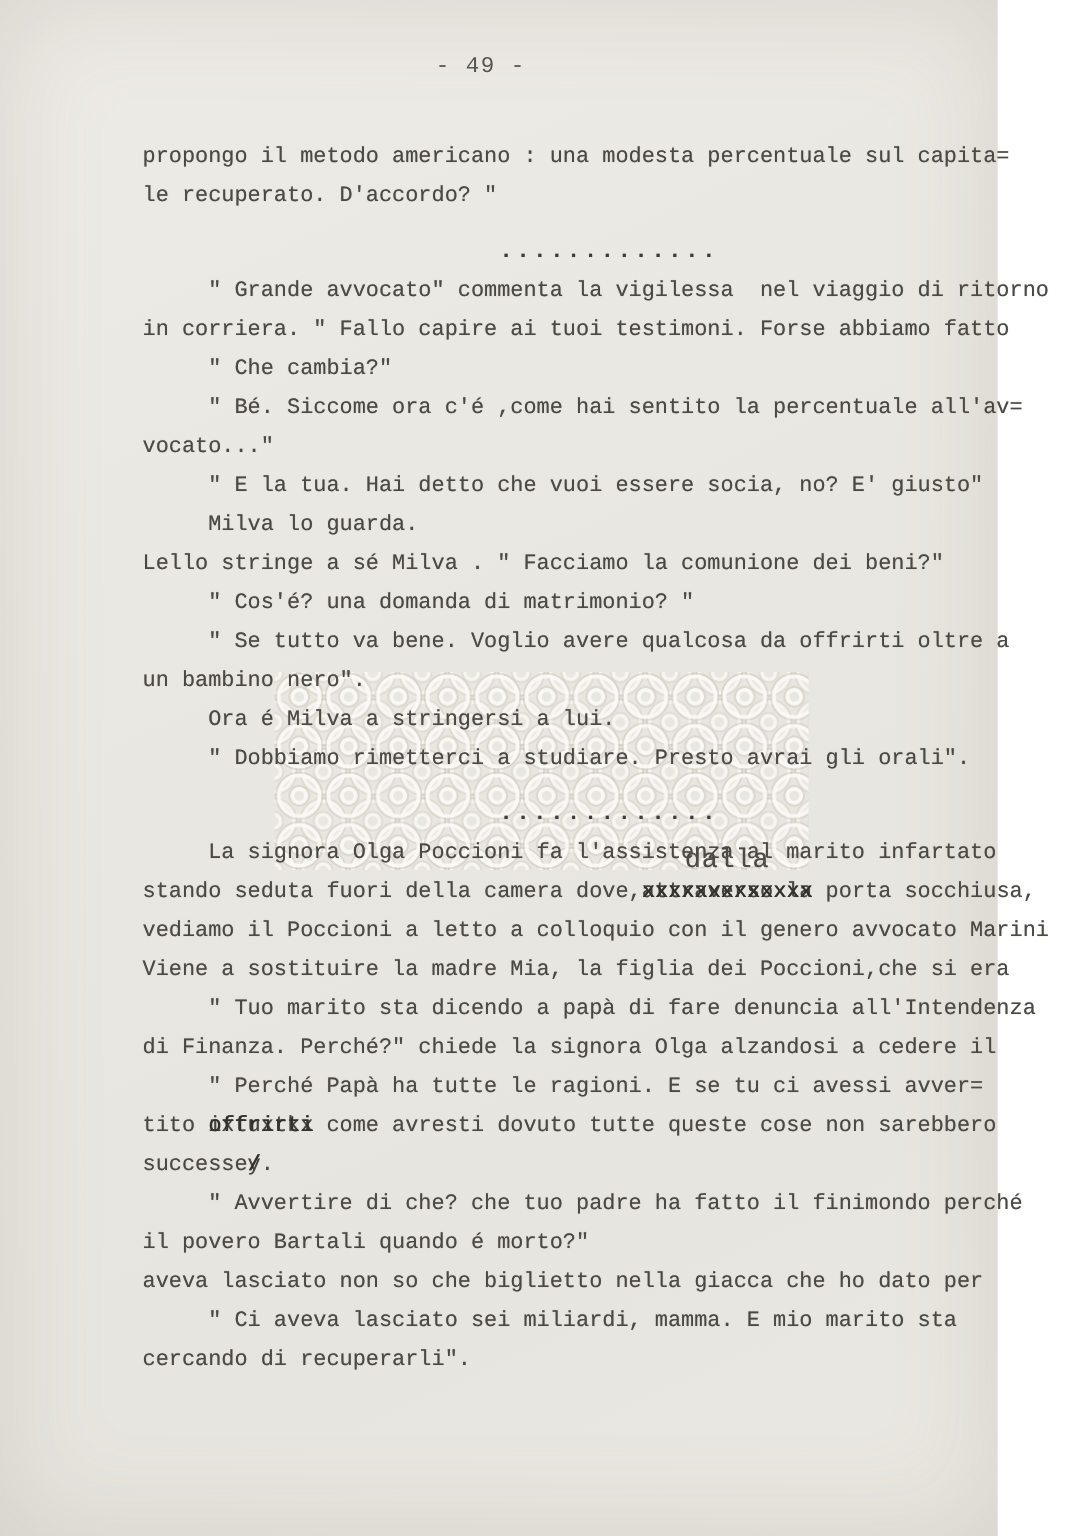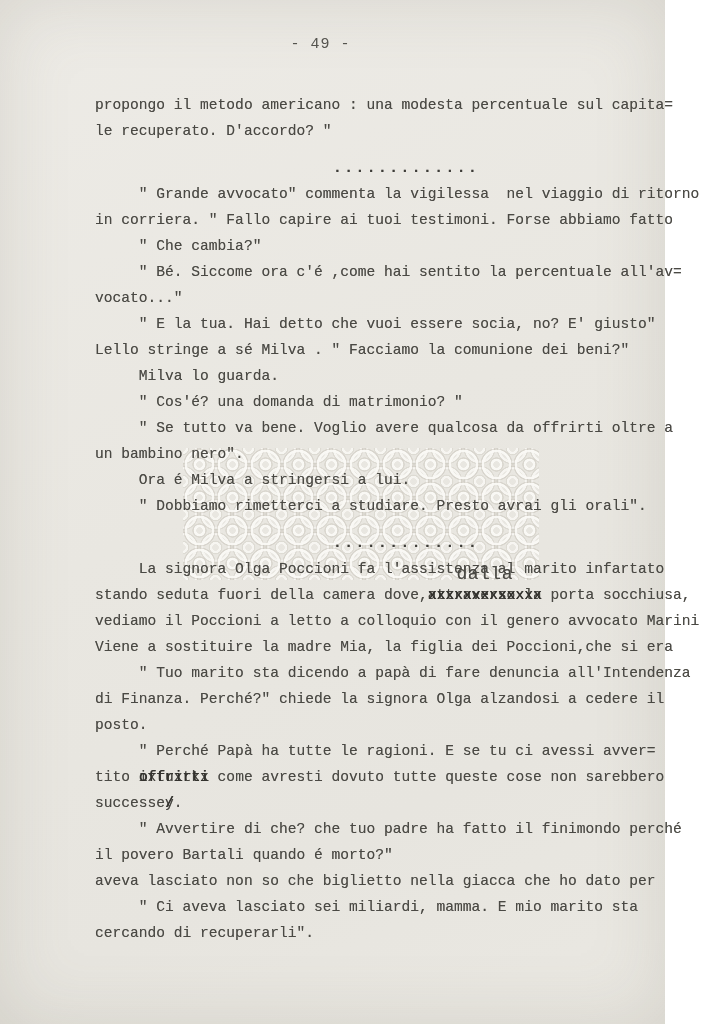--- a/index.html
+++ b/index.html
@@ -112,35 +112,34 @@
   <div class="text-block">
       <div class="line"><span>propongo il metodo americano : una modesta percentuale sul capita=</span></div>
       <div class="line"><span>le recuperato. D'accordo? "</span></div>
       <div class="line dots">.............</div>
       <div class="line"><span>     " Grande avvocato" commenta la vigilessa  nel viaggio di ritorno</span></div>
       <div class="line"><span>in corriera. " Fallo capire ai tuoi testimoni. Forse abbiamo fatto</span></div>
       <div class="line"><span>     " Che cambia?"</span></div>
       <div class="line"><span>     " Bé. Siccome ora c'é ,come hai sentito la percentuale all'av=</span></div>
       <div class="line"><span>vocato..."</span></div>
       <div class="line"><span>     " E la tua. Hai detto che vuoi essere socia, no? E' giusto"</span></div>
+      <div class="line"><span>     Milva lo guarda.</span></div>
       <div class="line"><span>Lello stringe a sé Milva . " Facciamo la comunione dei beni?"</span></div>
-      <div class="line"><span>     Milva lo guarda.</span></div>
       <div class="line"><span>     " Cos'é? una domanda di matrimonio? "</span></div>
       <div class="line"><span>     " Se tutto va bene. Voglio avere qualcosa da offrirti oltre a</span></div>
       <div class="line"><span>un bambino nero".</span></div>
       <div class="line"><span>     Ora é Milva a stringersi a lui.</span></div>
       <div class="line"><span>     " Dobbiamo rimetterci a studiare. Presto avrai gli orali".</span></div>
       <div class="line dots">.............</div>
       <div class="line"><span>     La signora Olga Poccioni fa l'assistenza al marito infartato</span></div>
       <div class="line"><span>stando seduta fuori della camera dove,</span><span class="strike"><span class="base">attraverso la</span><span class="overlay">xxxxxxxxxxxxx</span><span class="above">dalla</span></span><span> porta socchiusa,</span></div>
       <div class="line"><span>vediamo il Poccioni a letto a colloquio con il genero avvocato Marini</span></div>
       <div class="line"><span>Viene a sostituire la madre Mia, la figlia dei Poccioni,che si era</span></div>
       <div class="line"><span>     " Tuo marito sta dicendo a papà di fare denuncia all'Intendenza</span></div>
       <div class="line"><span>di Finanza. Perché?" chiede la signora Olga alzandosi a cedere il</span></div>
-      <div class="line"><span>posto.</span></div>
       <div class="line"><span>     " Perché Papà ha tutte le ragioni. E se tu ci avessi avver=</span></div>
       <div class="line"><span>tito </span><span class="strike"><span class="base">ixtuxtkx</span><span class="overlay">offrirti</span></span><span> come avresti dovuto tutte queste cose non sarebbero</span></div>
       <div class="line"><span>successe</span><span class="strike"><span class="base">y</span><span class="overlay">/</span></span><span>.</span></div>
       <div class="line"><span>     " Avvertire di che? che tuo padre ha fatto il finimondo perché</span></div>
       <div class="line"><span>il povero Bartali quando é morto?"</span></div>
       <div class="line"><span>aveva lasciato non so che biglietto nella giacca che ho dato per</span></div>
       <div class="line"><span>     " Ci aveva lasciato sei miliardi, mamma. E mio marito sta</span></div>
       <div class="line"><span>cercando di recuperarli".</span></div>
     </div>
 </div>

